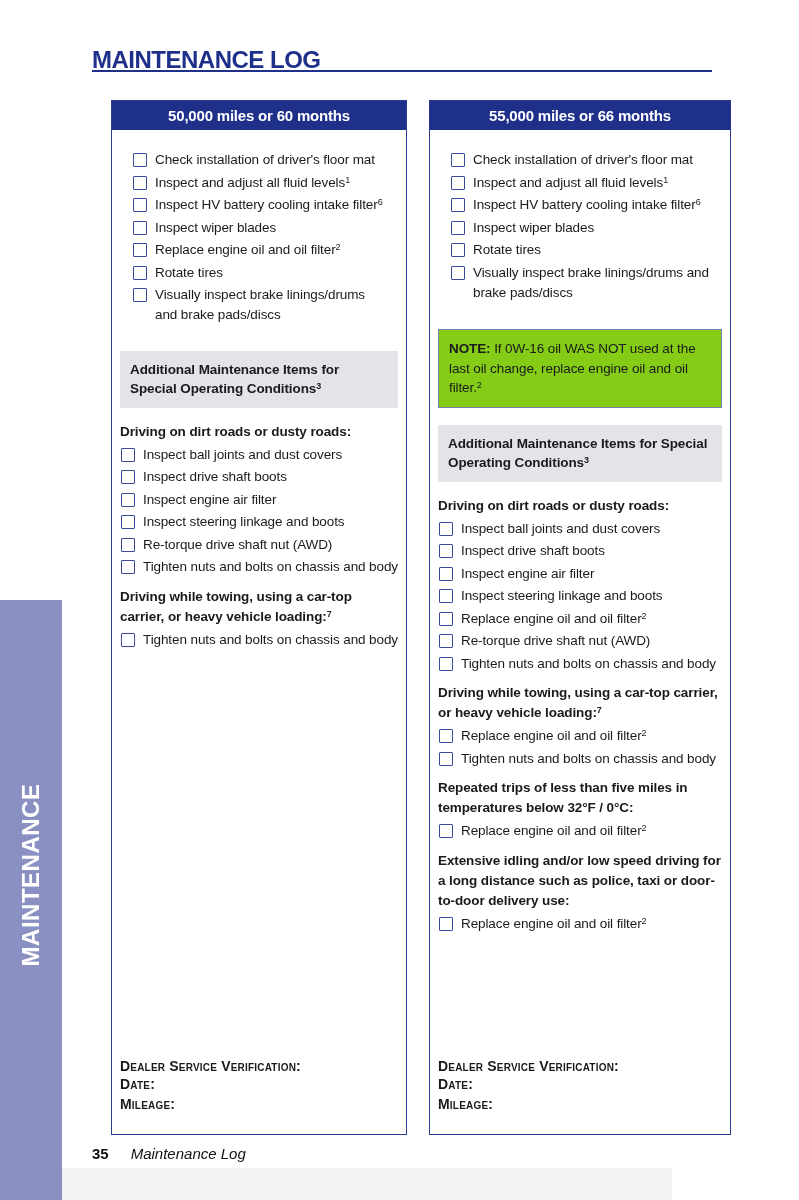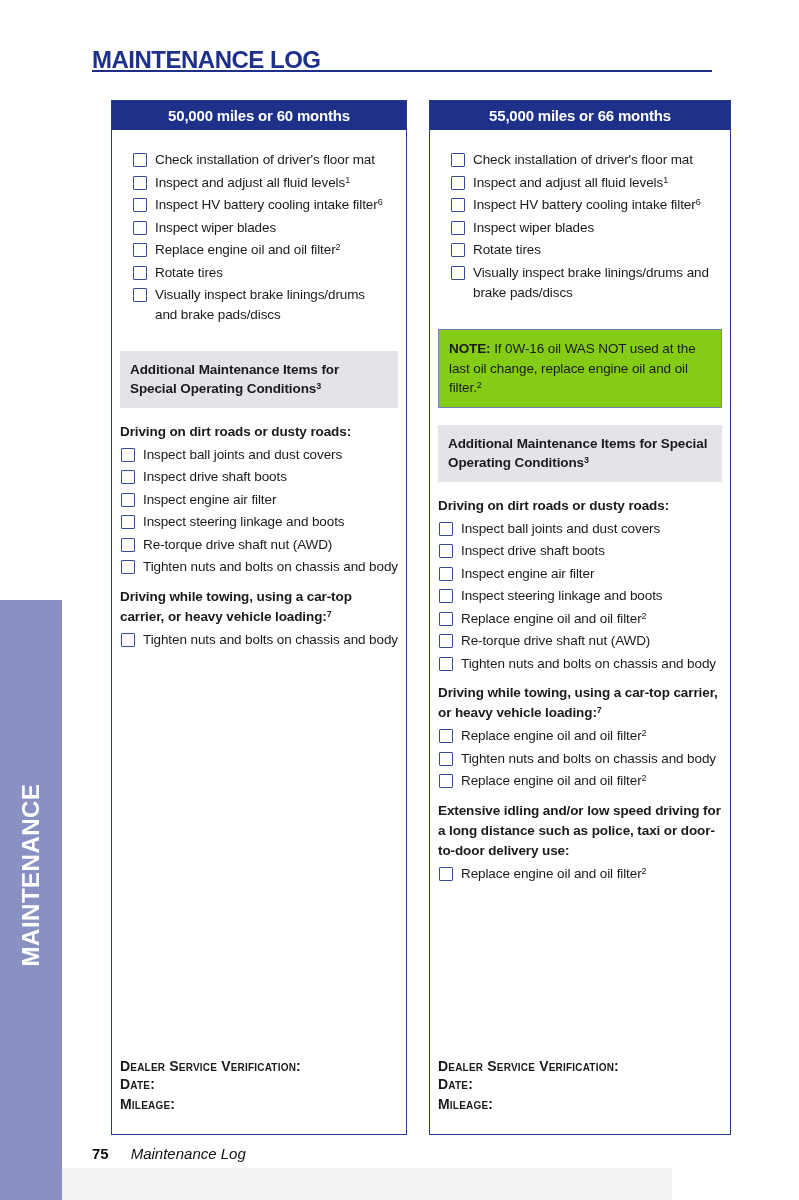--- a/index.html
+++ b/index.html
@@ -323,20 +323,21 @@
           </div>
           <div class="sec-heading">Driving while towing, using a car-top carrier, or heavy vehicle loading:<sup class="sup">7</sup></div>
           <div class="check-item">
             <span class="checkbox"></span>
             <span class="item-text">Replace engine oil and oil filter<sup class="sup">2</sup></span>
           </div>
           <div class="check-item">
             <span class="checkbox"></span>
             <span class="item-text">Tighten nuts and bolts on chassis and body</span>
           </div>
+          <div class="sec-heading">Repeated trips of less than five miles in temperatures below 32°F / 0°C:</div>
           <div class="check-item">
             <span class="checkbox"></span>
             <span class="item-text">Replace engine oil and oil filter<sup class="sup">2</sup></span>
           </div>
           <div class="sec-heading">Extensive idling and/or low speed driving for a long distance such as police, taxi or door-to-door delivery use:</div>
           <div class="check-item">
             <span class="checkbox"></span>
             <span class="item-text">Replace engine oil and oil filter<sup class="sup">2</sup></span>
           </div>
           <div class="verification">
@@ -345,17 +346,17 @@
             <div class="ver-line">Mileage:</div>
           </div>
         </div>
       </section>
     </main>
 
   <div class="sidebar-tab"></div>
   <div class="sidebar-label">MAINTENANCE</div>
 
   <div class="footer">
-    <span class="footer-num">75</span>
+    <span class="footer-num">35</span>
     <span class="footer-title">Maintenance Log</span>
   </div>
 
 </div>
 
 </body></html>

